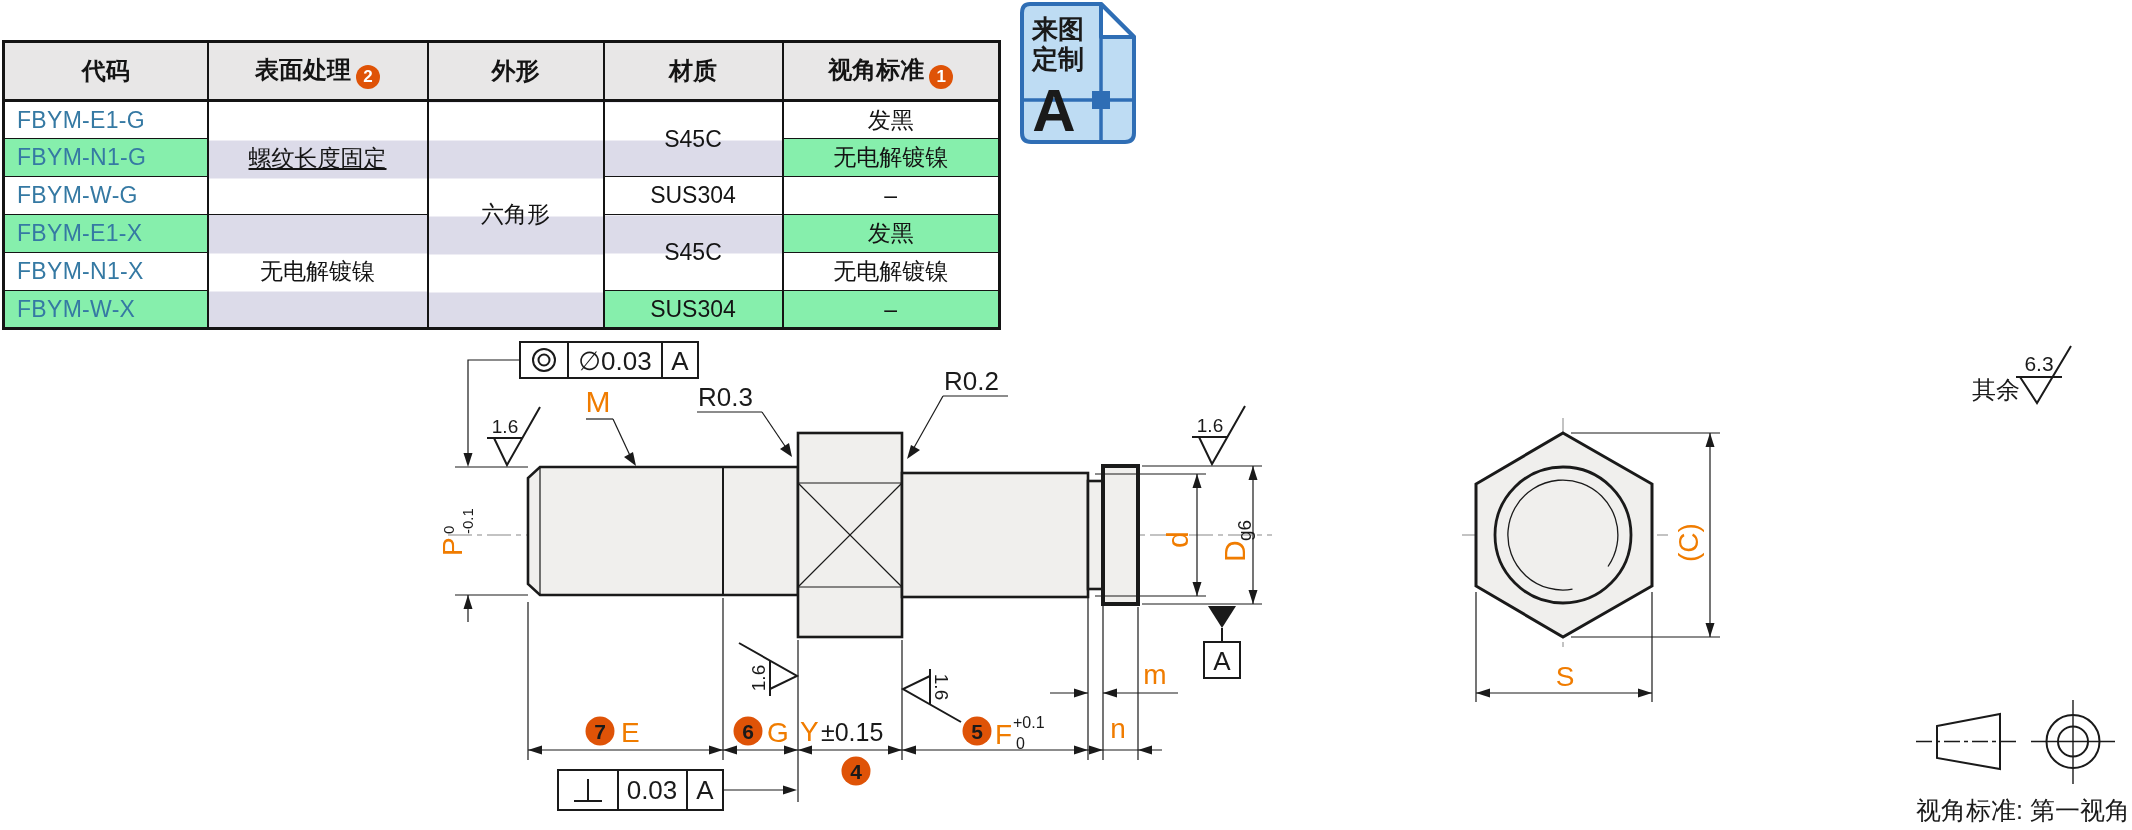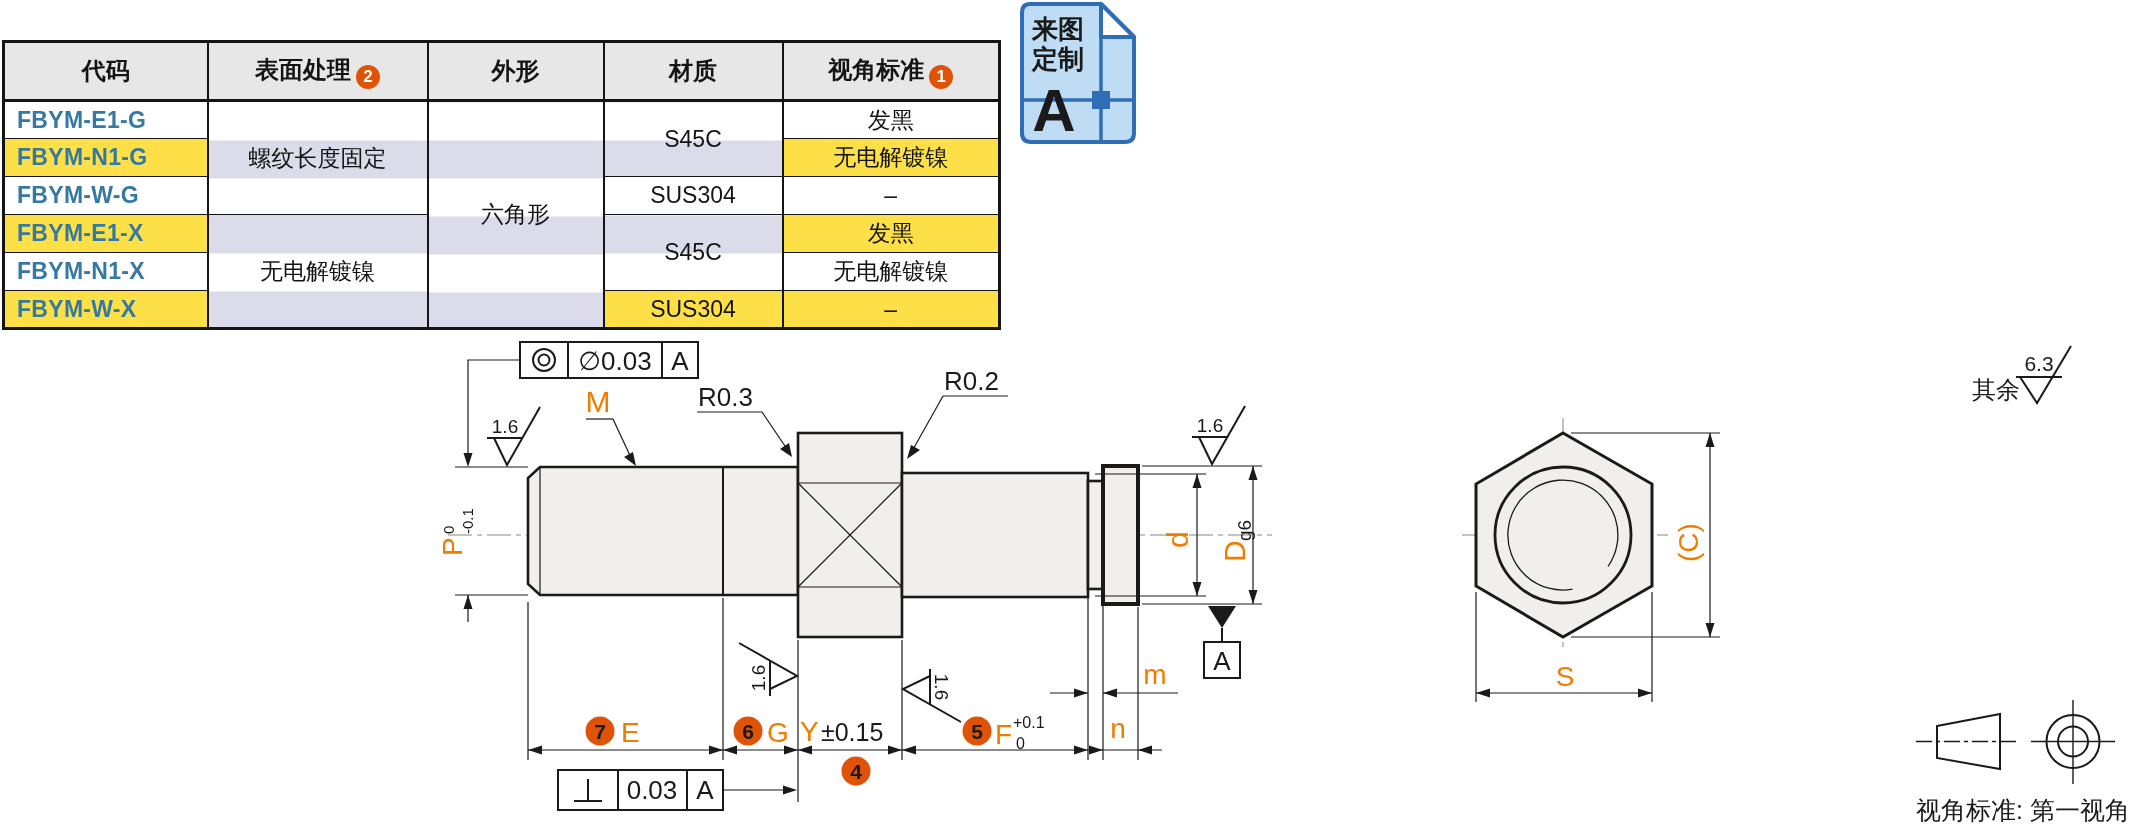--- a/index.html
+++ b/index.html
@@ -7,25 +7,25 @@
 
   
   .spec-table{position:absolute;left:2px;top:4px;border-collapse:collapse;table-layout:fixed;
               width:996px;font-size:23px;color:#141414;margin-top:36px;}
   .spec-table,.spec-table th,.spec-table td{border:1.6px solid #141414;}
   .spec-table{border-width:3.5px;}
   .spec-table th,.spec-table td{border-left-width:2.6px;border-right-width:2.6px;padding:0;}
   .spec-table thead th{height:56px;background:#e8e7e7;font-weight:600;font-size:24px;border-bottom-width:3.5px;}
   .spec-table tbody tr{height:38px;}
   .spec-table td{text-align:center;vertical-align:middle;line-height:1.05;}
-  .code-cell{color:#3579a3;font-weight:700;text-align:left !important;padding-left:12px !important;
+  .code-cell{color:#3579a3;font-weight:400;text-align:left !important;padding-left:12px !important;
              font-size:23px;letter-spacing:.3px;}
   .row-a{background:#ffffff;}
-  .row-b{background:#fde047;}
-  .g-fix {background:linear-gradient(to bottom,#fff 0 38px,#dcdbe9 38px 76px,#fff 76px);}
+  .row-b{background:#86efac;}
+  .g-fix {background:linear-gradient(to bottom,#fff 0 38px,#dcdbe9 38px 76px,#fff 76px);text-decoration:underline;}
   .g-spec{background:linear-gradient(to bottom,#dcdbe9 0 38px,#fff 38px 76px,#dcdbe9 76px);}
   .g-shape{background:linear-gradient(to bottom,#fff 0 38px,#dcdbe9 38px 76px,#fff 76px 114px,
             #dcdbe9 114px 152px,#fff 152px 190px,#dcdbe9 190px);}
   .g-m1{background:linear-gradient(to bottom,#fff 0 38px,#dcdbe9 38px);}
   .g-m2{background:linear-gradient(to bottom,#dcdbe9 0 38px,#fff 38px);}
   .hbadge{display:inline-flex;width:24px;height:24px;border-radius:50%;background:#df5307;color:#fff;
           font-size:17px;font-weight:700;align-items:center;justify-content:center;margin-left:5px;
           vertical-align:-4px;}
 
   

